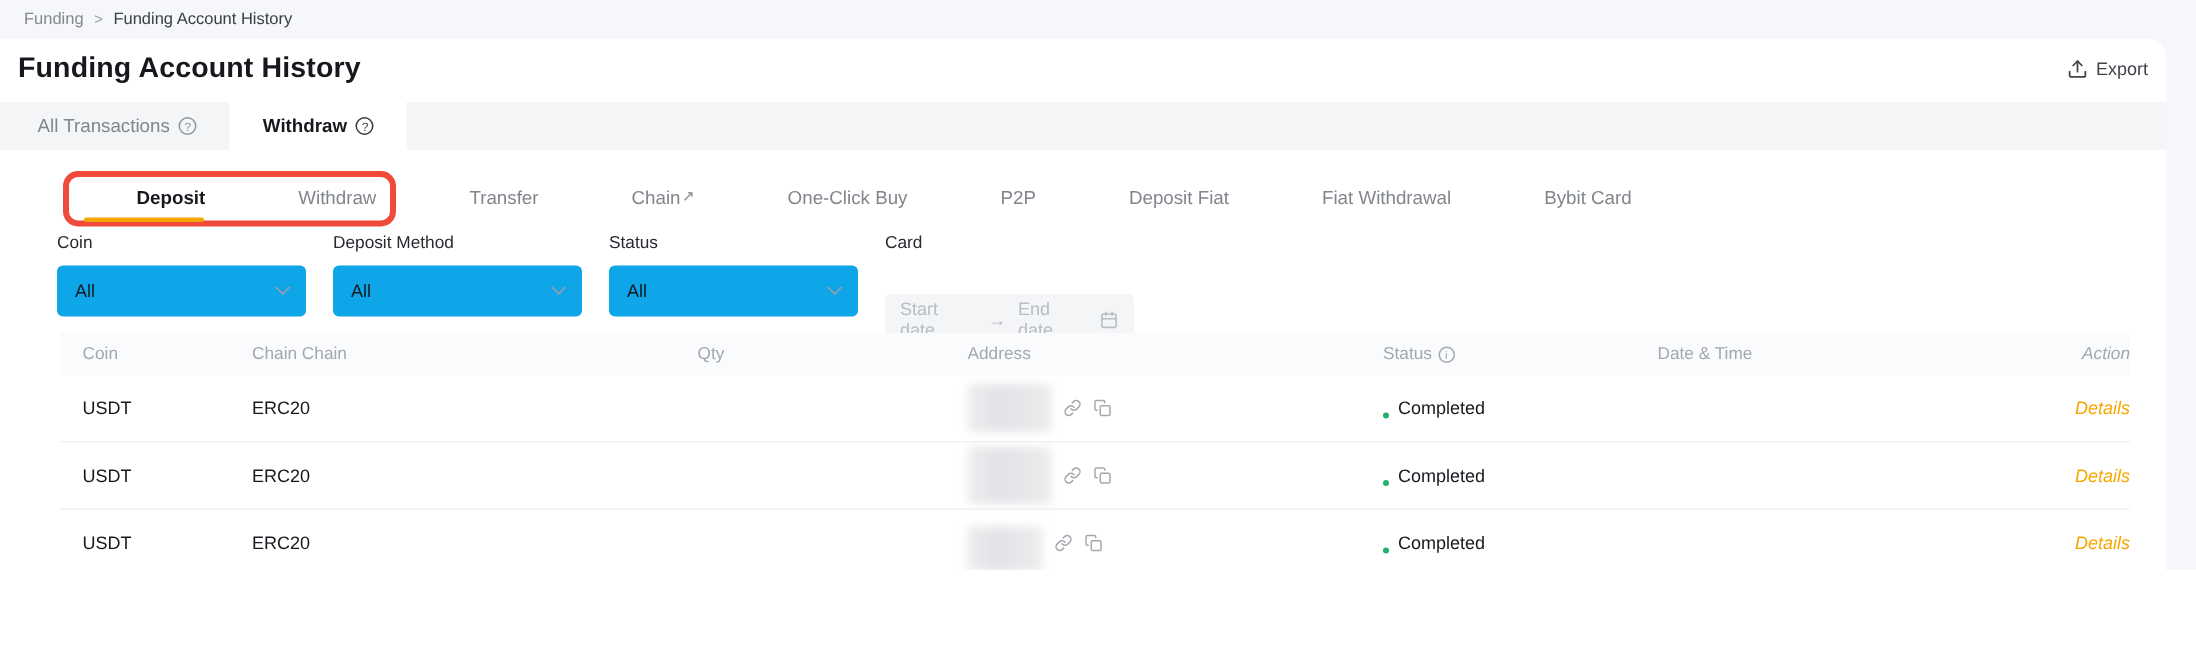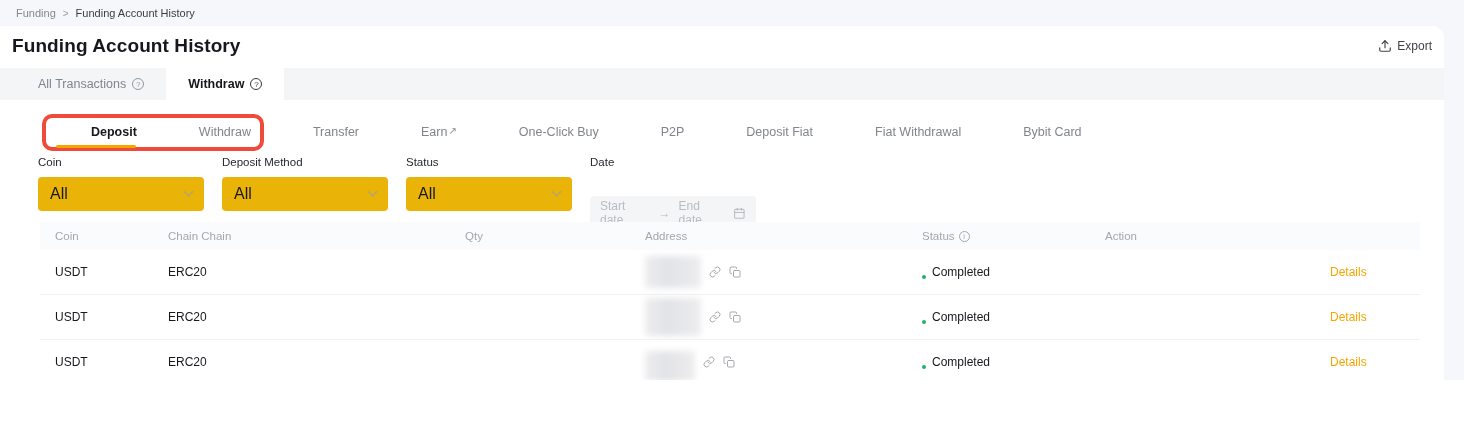--- a/index.html
+++ b/index.html
@@ -13,51 +13,51 @@
 
   
   .panel { position:absolute; top:26px; left:0; width:1444px; height:404px; background:#ffffff; border-radius:0 12px 12px 0; }
 
   .page-title { position:absolute; top:9px; left:12px; font-size:19px; font-weight:700; color:#17181e; letter-spacing:.1px; }
 
   .export-btn { position:absolute; top:13px; right:12px; display:flex; align-items:center; gap:5px; font-size:12px; color:#3f434a; cursor:pointer; }
   .export-btn svg { display:block; }
 
   
-  .tabstrip { position:absolute; top:42px; left:0; right:0; height:32px; background:#f3f5f7; display:flex; padding-left:16px; }
+  .tabstrip { position:absolute; top:42px; left:0; right:0; height:32px; background:#f3f5f7; display:flex; padding-left:3px; }
   .tab { display:flex; align-items:center; gap:6px; padding:0 22px; font-size:12.5px; color:#81858c; cursor:pointer; }
   .tab.active { background:#ffffff; color:#17181e; font-weight:700; }
   .help-circle { width:12px; height:12px; border:1px solid currentColor; border-radius:50%; font-size:8px; font-weight:400; display:flex; align-items:center; justify-content:center; opacity:.85; }
 
   
   .subtabs { position:absolute; top:86px; left:55px; right:24px; height:40px; display:flex; align-items:center; gap:26px; font-size:12.5px; color:#81858c; }
   .subtab { position:relative; white-space:nowrap; cursor:pointer;padding-left:36px; }
   .subtab.active { color:#17181e; font-weight:700; }
   .subtab.active::after { content:''; position:absolute; left:1px; right:1px; bottom:-9px; height:3px; border-radius:2px; background:#f7a600; }
   .ext-arrow { font-size:10px; vertical-align:2px; margin-left:1px; }
   .subtab-group { position:relative; display:flex; gap:26px; align-items:center; padding:0 13px; margin:0 -13px; height:100%; }
   .annotation-box { position:absolute; top:2px; bottom:1px; left:0; right:0; border:4px solid #f04a3a; border-radius:10px; pointer-events:none; }
 
   
   .filters { position:absolute; top:130px; left:38px; display:flex; gap:18px; }
   .filter-group { width:166px; }
   .filter-label { font-size:11.5px; color:#26292f; margin-bottom:9px; }
-  .select { height:34px; background:#eab308; border-radius:4px; display:flex; align-items:center; padding:0 12px; font-size:16px; color:#17181e; cursor:pointer; }
+  .select { height:34px; background:#0ea5e9; border-radius:4px; display:flex; align-items:center; padding:0 12px; font-size:12px; color:#17181e; cursor:pointer; }
   .chevron { margin-left:auto; width:7px; height:7px; border-right:1.5px solid #9b9ea6; border-bottom:1.5px solid #9b9ea6; transform:rotate(45deg) translate(-2px,-2px); }
   .date-input { height:34px; background:#f3f5f7; border-radius:4px; display:flex; align-items:center; gap:8px; padding:0 10px; font-size:12px; color:#b9bcc2; cursor:pointer;margin-top:28px; }
   .date-input svg { margin-left:auto; display:block; }
 
   
   .table { position:absolute; top:196px; left:40px; width:1380px; }
   .trow { display:grid; grid-template-columns:113px 297px 180px 277px 183px 225px 1fr; align-items:center; padding-left:15px; }
   .thead { height:28px; background:#fafbfc; font-size:11.5px; color:#a4a7ad; }
   .thead .cell-status { display:flex; align-items:center; gap:4px; }
   .info-circle { width:11px; height:11px; border:1px solid #a4a7ad; border-radius:50%; font-size:7.5px; display:flex; align-items:center; justify-content:center; font-style:normal; }
   .tbody-row { height:45px; border-bottom:1px solid #f0f1f4; font-size:12px; color:#17181e; }
-  .right { text-align:left; padding-right:0; }
+  .right { text-align:right; padding-right:0;font-style:italic; }
   .blur { background:linear-gradient(90deg,#ededef,#e2e3e6 40%,#ededef); border-radius:2px; filter:blur(3px); }
   .addr-cell { display:flex; align-items:center; gap:8px; color:#a5a8ae; }
   .addr-cell svg { display:block; cursor:pointer; }
   .status-cell { display:flex; align-items:flex-end; gap:6px; }
   .dot { width:4px; height:4px; border-radius:50%; background:#20b26c; }
   .details { color:#f7a600; cursor:pointer; }
   .b-qty-0 { width:72px; height:20px; } .b-qty-1 { width:46px; height:34px; } .b-qty-2 { width:52px; height:26px; margin-top:10px; }
   .b-ad-0 { width:56px; height:32px; } .b-ad-1 { width:56px; height:38px; } .b-ad-2 { width:50px; height:30px; margin-top:8px; }
   .b-dt-0 { width:86px; height:26px; margin-top:-4px; } .b-dt-1 { width:76px; height:36px; } .b-dt-2 { width:92px; height:22px; margin-top:16px; }
 
@@ -102,21 +102,21 @@
       </div>
     </div>
 
     <div class="subtabs">
       <div class="subtab-group">
         <div class="annotation-box"></div>
         <span class="subtab active">Deposit</span>
         <span class="subtab">Withdraw</span>
       </div>
       <span class="subtab">Transfer</span>
-      <span class="subtab"><span>Earn</span><span class="ext-arrow">↗</span></span>
+      <span class="subtab"><span>Chain</span><span class="ext-arrow">↗</span></span>
       <span class="subtab">One-Click Buy</span>
       <span class="subtab">P2P</span>
       <span class="subtab">Deposit Fiat</span>
       <span class="subtab">Fiat Withdrawal</span>
       <span class="subtab">Bybit Card</span>
     </div>
 
     <div class="filters">
       <div class="filter-group">
         <div class="filter-label">Coin</div>
@@ -133,21 +133,21 @@
         </div>
       </div>
       <div class="filter-group">
         <div class="filter-label">Status</div>
         <div class="select">
           <span>All</span>
           <span class="chevron"></span>
         </div>
       </div>
       <div class="filter-group">
-        <div class="filter-label">Date</div>
+        <div class="filter-label">Card</div>
         <div class="date-input">
           <span>Start date</span>
           <span>→</span>
           <span>End date</span>
           <svg width="13" height="13" viewBox="0 0 24 24" fill="none" stroke="currentColor" stroke-width="2" stroke-linecap="round">
               <rect x="3" y="4" width="18" height="17" rx="2"></rect>
               <line x1="16" y1="2" x2="16" y2="6"></line>
               <line x1="8" y1="2" x2="8" y2="6"></line>
               <line x1="3" y1="10" x2="21" y2="10"></line>
             </svg>
@@ -158,20 +158,21 @@
     <div class="table">
       <div class="trow thead">
         <div>Coin</div>
         <div>Chain Chain</div>
         <div>Qty</div>
         <div>Address</div>
         <div class="cell-status">
           <span>Status</span>
           <span class="info-circle">i</span>
         </div>
+        <div>Date &amp; Time</div>
         <div class="right">Action</div>
       </div>
 
       <div class="trow tbody-row">
         <div>USDT</div>
         <div>ERC20</div>
         <div><span class="blur b-qty-0"></span></div>
         <div class="addr-cell">
           <span class="blur b-ad-0"></span>
           <svg width="12" height="12" viewBox="0 0 24 24" fill="none" stroke="currentColor" stroke-width="2" stroke-linecap="round" stroke-linejoin="round">

